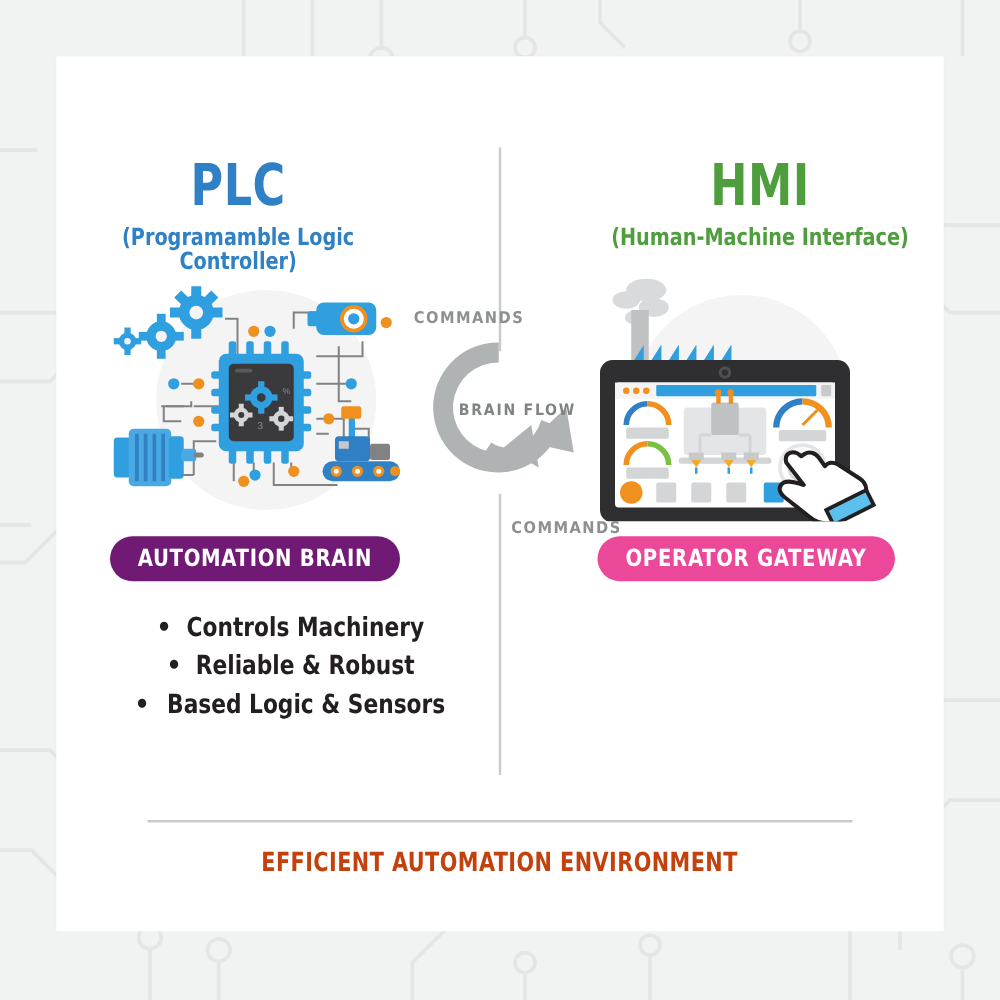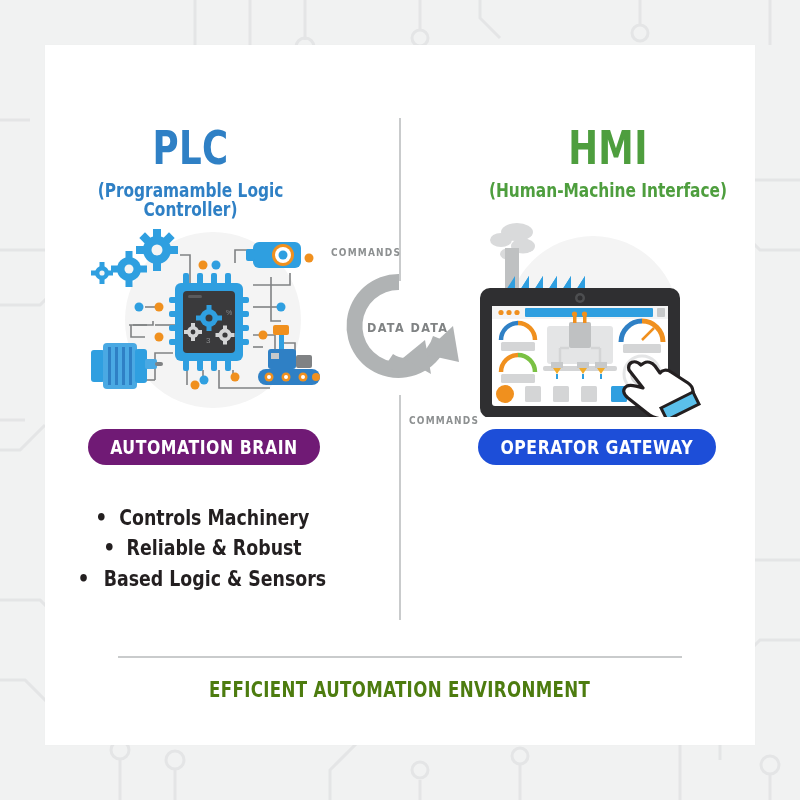--- a/index.html
+++ b/index.html
@@ -47,21 +47,21 @@
   
   .divider {
     position: absolute;
     width: 2px;
     background: #c9cbcc;
   }
 
   
   .flow-label {
     position: absolute;
-    font-size: 10px;
+    font-size: 13px;
     font-weight: bold;
     letter-spacing: 1.2px;
     color: #8d9091;
     font-family: "DejaVu Sans Condensed", "Liberation Sans Narrow", "Liberation Sans", sans-serif;
     white-space: nowrap;
   }
   .dataflow-text {
     position: absolute;
     font-size: 12.5px;
     font-weight: bold;
@@ -107,21 +107,21 @@
     height: 2px;
     background: #c9cbcc;
   }
   .footer-text {
     position: absolute;
     width: 100%;
     text-align: center;
     font-size: 21px;
     font-weight: bold;
     letter-spacing: 0.4px;
-    color: #4d7c0f;
+    color: #c2410c;
     font-family: "DejaVu Sans Condensed", "Liberation Sans Narrow", "Liberation Sans", sans-serif;
   }
   .footer-text span { display: inline-block; transform: scaleX(0.88); }
 
   .illus { position: absolute; }
 </style>
 </head>
 <body>
 
 <div id="stage">
@@ -341,21 +341,21 @@
         <circle cx="201" cy="152" r="2"></circle>
         <circle cx="218" cy="152" r="2"></circle>
       </g>
     </g>
   </svg>
 
   <div class="badge" style="left:88px; top:429px; width:232px; background:#701a75;">
     <span>AUTOMATION BRAIN</span>
   </div>
 
-  <div class="bullets" style="left:29px; top:487px; width:355px;margin-top:16px;">
+  <div class="bullets" style="left:59px; top:487px; width:355px;">
     <div class="bullet-row">
       <span class="b-dot">•</span><span class="b-txt">Controls Machinery</span>
     </div>
     <div class="bullet-row">
       <span class="b-dot">•</span><span class="b-txt">Reliable &amp; Robust</span>
     </div>
     <div class="bullet-row">
       <span class="b-dot">•</span><span class="b-txt">Based Logic &amp; Sensors</span>
     </div>
   </div>
@@ -469,21 +469,21 @@
                C230 173 229 165 223 161
                L206 150
                C202 147 197 148 195 151
                L190 144
                C187 140 182 139 179 141
                L176 143 Z" fill="#ffffff" stroke="#231f20" stroke-width="3.2" stroke-linejoin="round"></path>
       <path d="M196 186 L228 170 L234 182 L202 198 Z" fill="#5bc0eb" stroke="#231f20" stroke-width="3"></path>
     </g>
   </svg>
 
-  <div class="badge" style="left:478px; top:429px; width:238px; background:#1d4ed8;">
+  <div class="badge" style="left:478px; top:429px; width:238px; background:#ec4899;">
     <span>OPERATOR GATEWAY</span>
   </div>
 
 
   <div class="flow-label" style="left:331px; top:247px;">COMMANDS</div>
   <div class="flow-label" style="left:409px; top:415px;">COMMANDS</div>
 
   <svg class="illus" style="left:341px; top:270px;" width="128" height="122" viewBox="0 0 128 122">
     <g fill="#b0b3b4">
 
@@ -496,20 +496,20 @@
       <path d="M112 56 L82 84 L118 92 Z"></path>
 
       <path d="M44 96
                A36 36 0 0 0 86 96
                L80 82
                A22 22 0 0 1 52 84 Z"></path>
       <path d="M84 70 L62 88 L90 104 Z"></path>
     </g>
   </svg>
 
-  <div class="dataflow-text" style="left:367px; top:320px;">DATA DATA</div>
+  <div class="dataflow-text" style="left:367px; top:320px;">BRAIN FLOW</div>
 
   <div class="footer-rule" style="left:118px; top:656px; width:564px;"></div>
   <div class="footer-text" style="left:0; top:678px;">
     <span>EFFICIENT AUTOMATION ENVIRONMENT</span>
   </div>
 
 </div>
 
 </body></html>

